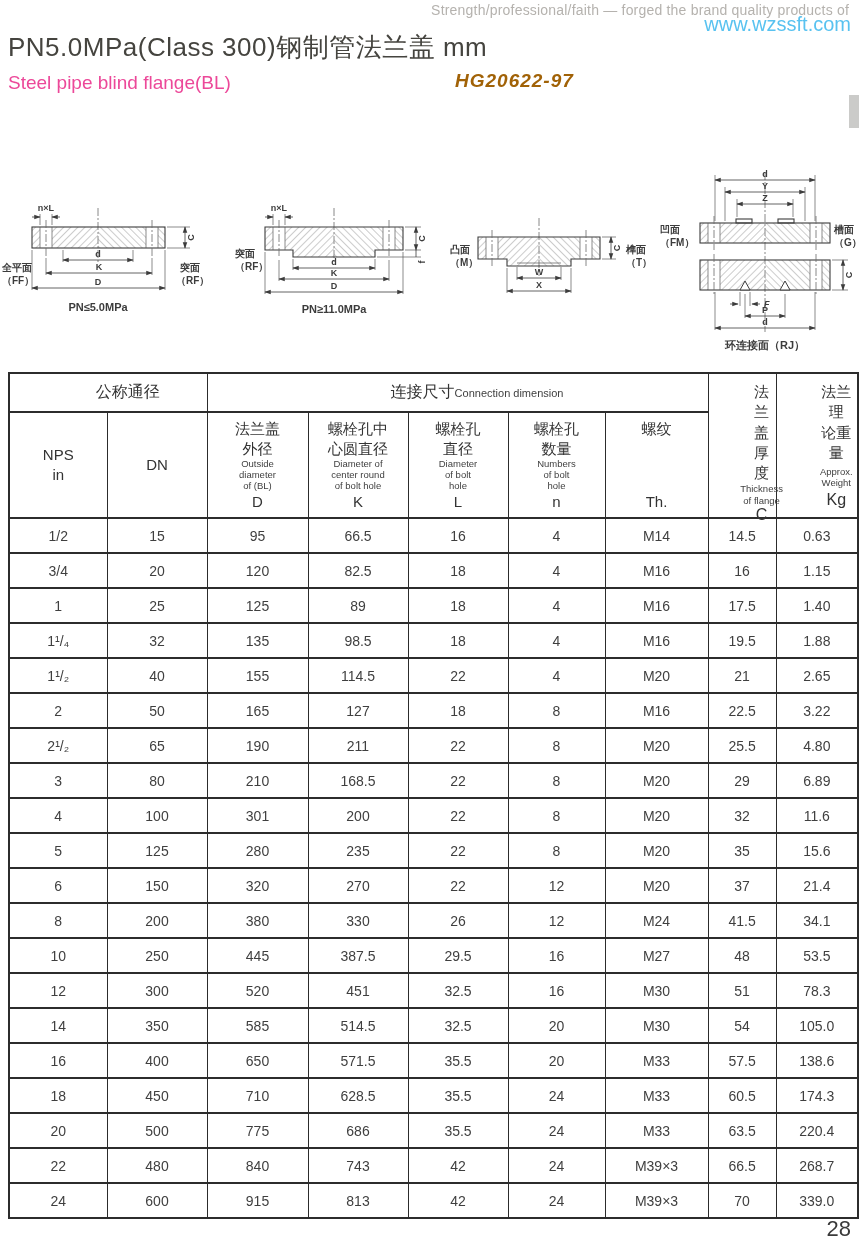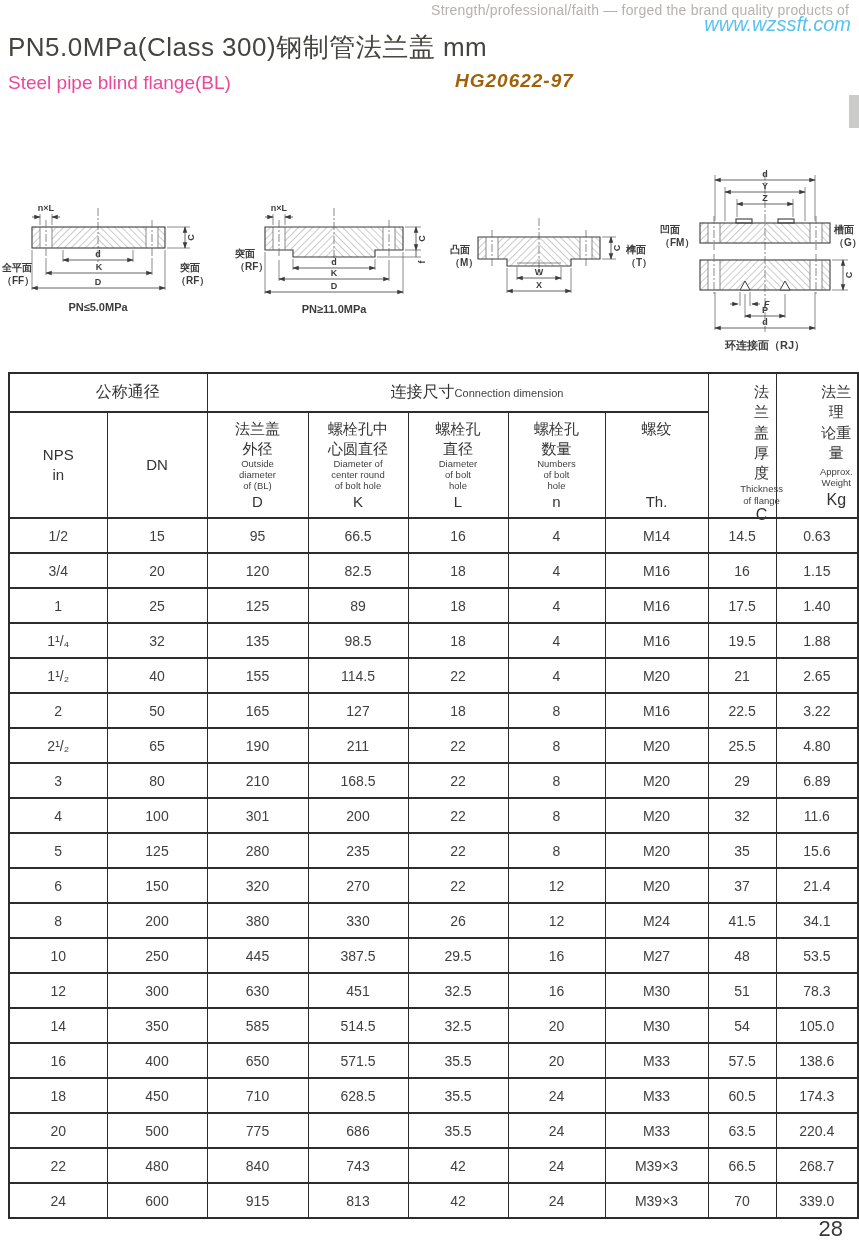--- a/index.html
+++ b/index.html
@@ -2,21 +2,21 @@
 <html><head>
 <meta charset="utf-8">
 <style>
   html,body{margin:0;padding:0;}
   body{
     width:859px;height:1251px;position:relative;background:#ffffff;
     font-family:"Liberation Sans","DejaVu Sans",sans-serif;color:#3c3c3c;overflow:hidden;
   }
   
   .tagline{position:absolute;top:2px;right:10px;font-size:14px;color:#b5b2ae;letter-spacing:.2px;}
-  .website{position:absolute;top:13px;right:8px;font-size:20px;font-style:italic;color:#58c2f0;}
+  .website{position:absolute;top:13px;right:8px;font-size:20px;color:#58c2f0;}
   .graytab{position:absolute;top:95px;right:0;width:10px;height:33px;background:#cbcbc9;}
   .title{position:absolute;top:30px;left:8px;font-size:26px;color:#45443f;letter-spacing:.5px;white-space:nowrap;}
   .subtitle{position:absolute;top:72px;left:8px;font-size:19px;color:#ec4899;}
   .standard{position:absolute;top:70px;left:455px;font-size:19px;font-weight:bold;font-style:italic;color:#a16207;letter-spacing:1px;}
   
   .drawing{position:absolute;}
   svg text{fill:#3c3c3c;font-family:"Liberation Sans","DejaVu Sans",sans-serif;}
   .dimtxt{font-size:9px;font-weight:bold;}
   .captxt{font-size:11px;font-weight:bold;}
   .facetxt{font-size:10px;font-weight:bold;}
@@ -41,21 +41,21 @@
   .colcell{display:flex;flex-direction:column;justify-content:space-between;align-items:center;height:91px;padding:6px 0;}
   .colcell .cn{font-size:15px;line-height:1.3;color:#333;}
   .colcell .en{font-size:9.5px;line-height:1.15;color:#3f3f3f;}
   .colcell .sym{font-size:15px;color:#333;}
   .tallcell{display:flex;flex-direction:column;justify-content:space-between;align-items:center;height:127px;padding:8px 0;}
   .tallcell .cn{font-size:15px;line-height:1.35;color:#333;}
   .tallcell .en{font-size:9.5px;line-height:1.2;color:#3f3f3f;}
   .tallcell .sym{font-size:16px;color:#333;}
   .simplecell{font-size:15px;color:#333;line-height:1.3;}
   
-  .pagenum{position:absolute;top:1216px;right:16px;font-size:22px;color:#3a3a3a;}
+  .pagenum{position:absolute;top:1216px;right:8px;font-size:22px;color:#3a3a3a;}
 </style>
 </head>
 <body>
 
 <svg width="0" height="0" style="position:absolute">
   <defs>
     <pattern id="h1" patternUnits="userSpaceOnUse" width="5" height="5" patternTransform="rotate(45)">
       <line x1="0" y1="0" x2="0" y2="5" stroke="#8f8f8f" stroke-width="0.9"></line>
     </pattern>
     <pattern id="h2" patternUnits="userSpaceOnUse" width="5" height="5" patternTransform="rotate(-45)">
@@ -478,21 +478,21 @@
         <td>387.5</td>
         <td>29.5</td>
         <td>16</td>
         <td>M27</td>
         <td>48</td>
         <td>53.5</td>
       </tr>
       <tr>
         <td>12</td>
         <td>300</td>
-        <td>630</td>
+        <td>520</td>
         <td>451</td>
         <td>32.5</td>
         <td>16</td>
         <td>M30</td>
         <td>51</td>
         <td>78.3</td>
       </tr>
       <tr>
         <td>14</td>
         <td>350</td>

